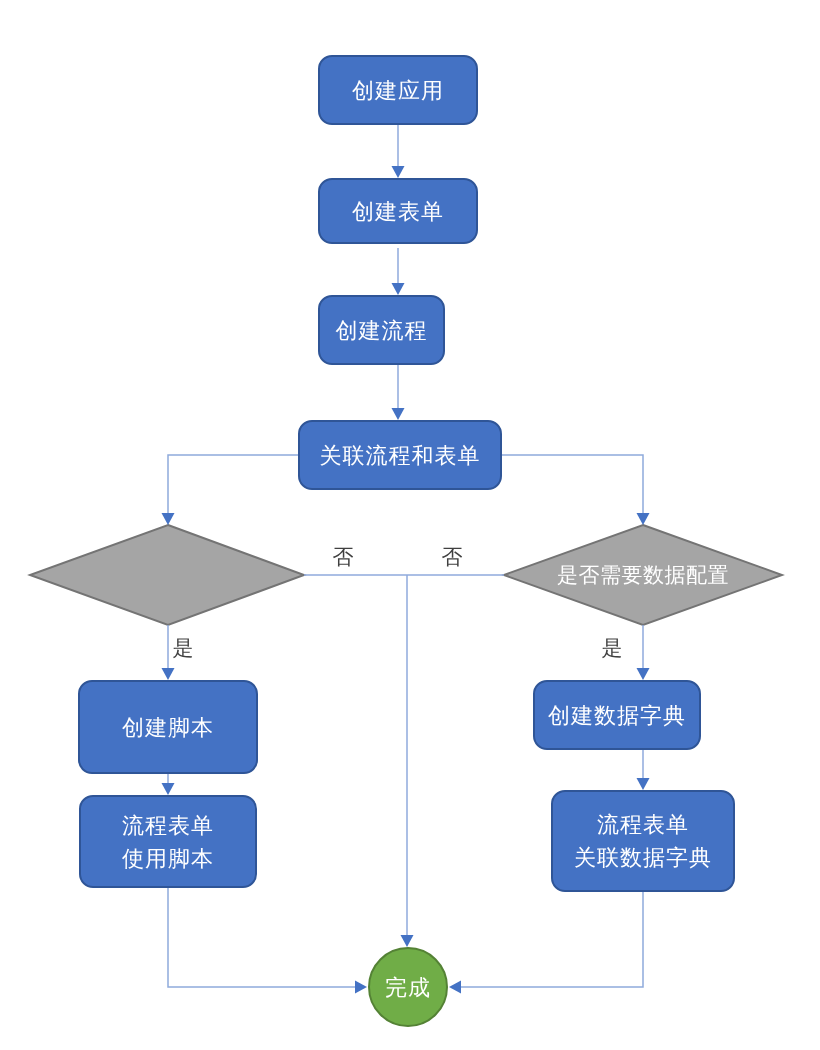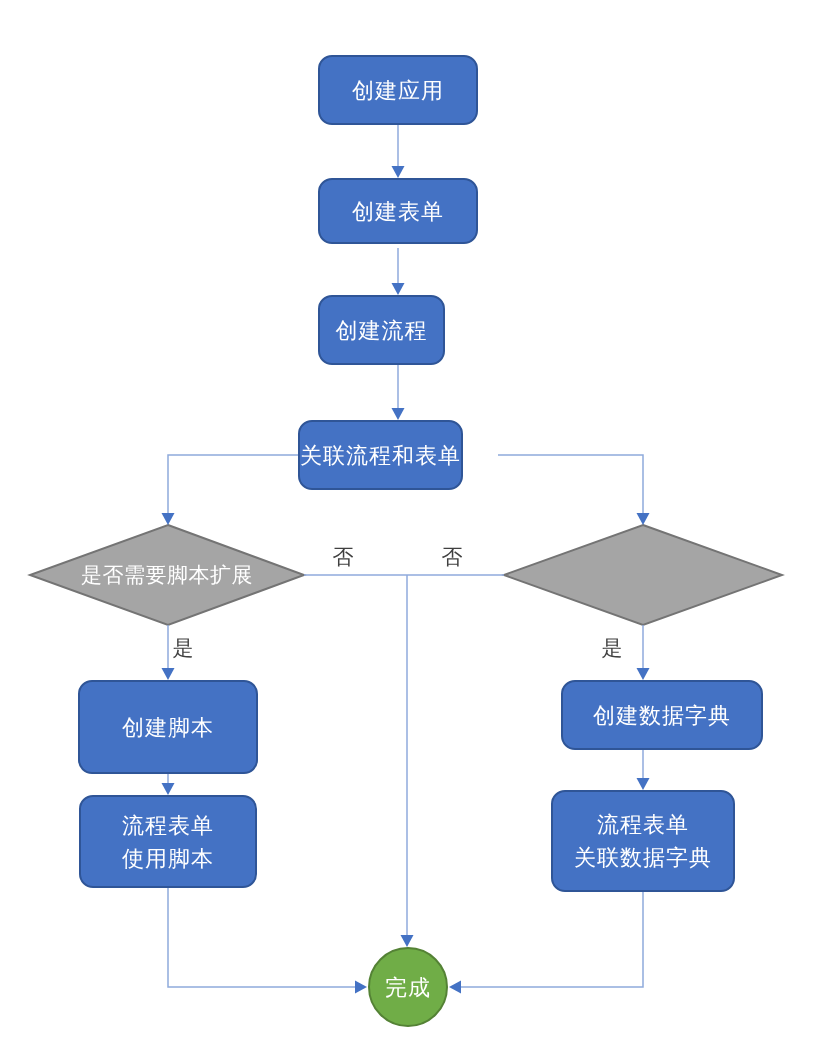--- a/index.html
+++ b/index.html
@@ -144,39 +144,39 @@
   </div>
 
   <div class="node process" style="left:318px;top:178px;width:160px;height:66px">
     <span class="node-label">创建表单</span>
   </div>
 
   <div class="node process" style="left:318px;top:295px;width:127px;height:70px">
     <span class="node-label">创建流程</span>
   </div>
 
-  <div class="node process" style="left:298px;top:420px;width:165px;height:70px">
+  <div class="node process" style="left:298px;top:420px;width:204px;height:70px">
     <span class="node-label">关联流程和表单</span>
   </div>
 
-  <div class="node decision-overlay" style="left:30px;top:525px;width:274px;height:100px">
-    <span class="node-label">是否需要脚本扩展</span>
+
+  <div class="node decision-overlay" style="left:504px;top:525px;width:278px;height:100px">
+    <span class="node-label">是否需要数据配置</span>
   </div>
-
 
   <div class="node process" style="left:78px;top:680px;width:180px;height:94px">
     <span class="node-label">创建脚本</span>
   </div>
 
   <div class="node process" style="left:79px;top:795px;width:178px;height:93px">
     <span class="node-label">流程表单
 使用脚本</span>
   </div>
 
-  <div class="node process" style="left:561px;top:680px;width:202px;height:70px">
+  <div class="node process" style="left:533px;top:680px;width:168px;height:70px">
     <span class="node-label">创建数据字典</span>
   </div>
 
   <div class="node process" style="left:551px;top:790px;width:184px;height:102px">
     <span class="node-label">流程表单
 关联数据字典</span>
   </div>
 
   <div class="node terminal" style="left:368px;top:947px;width:80px;height:80px">
     <span class="node-label">完成</span>

